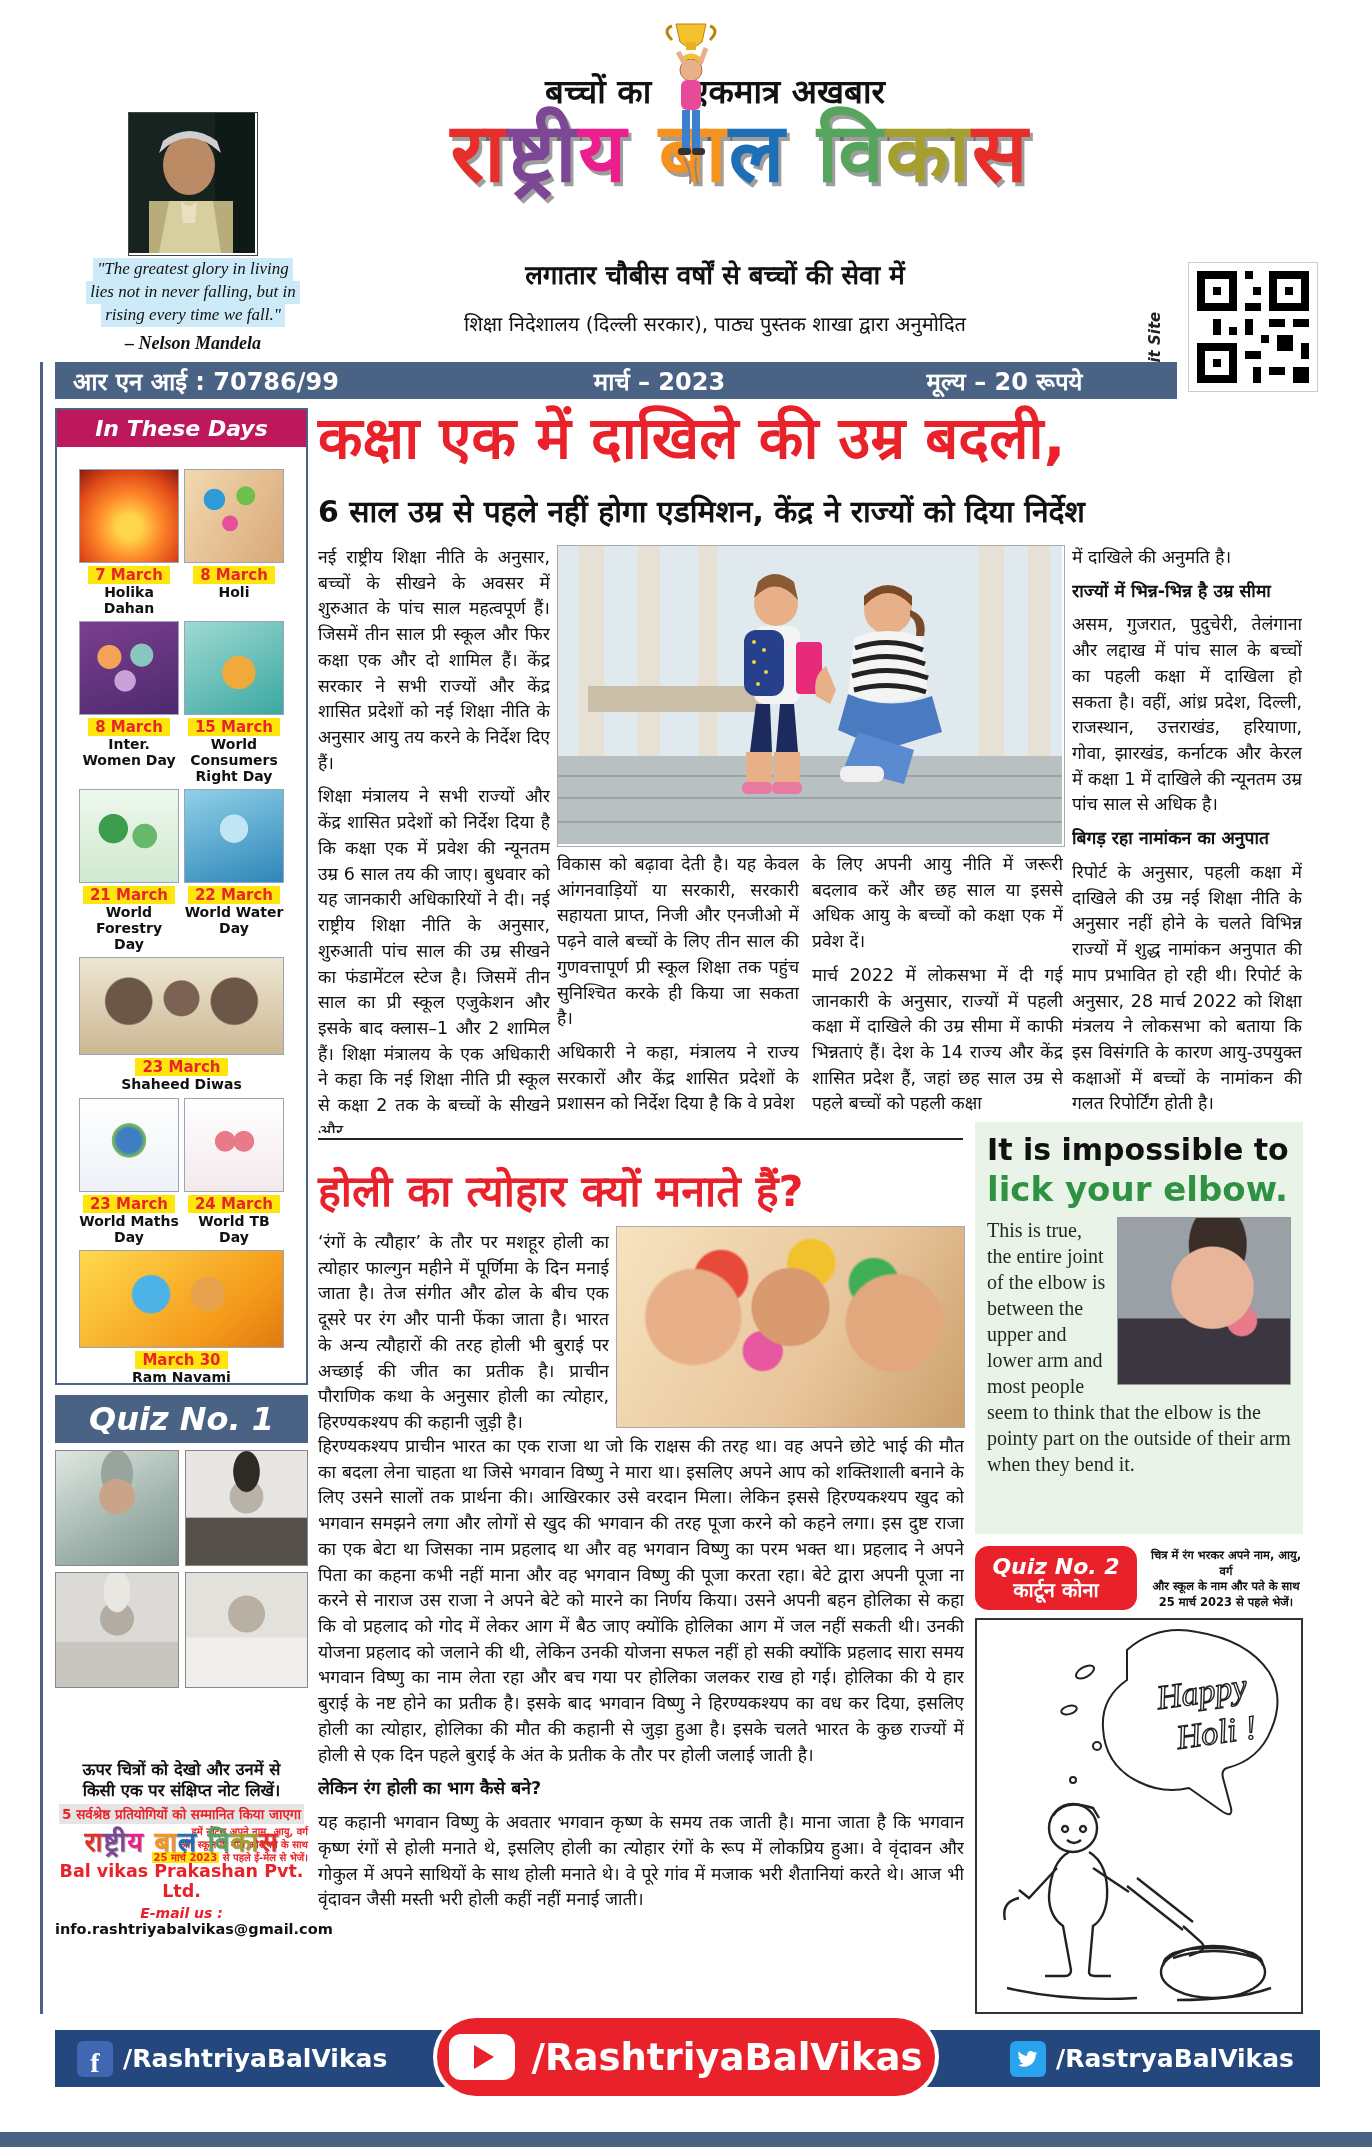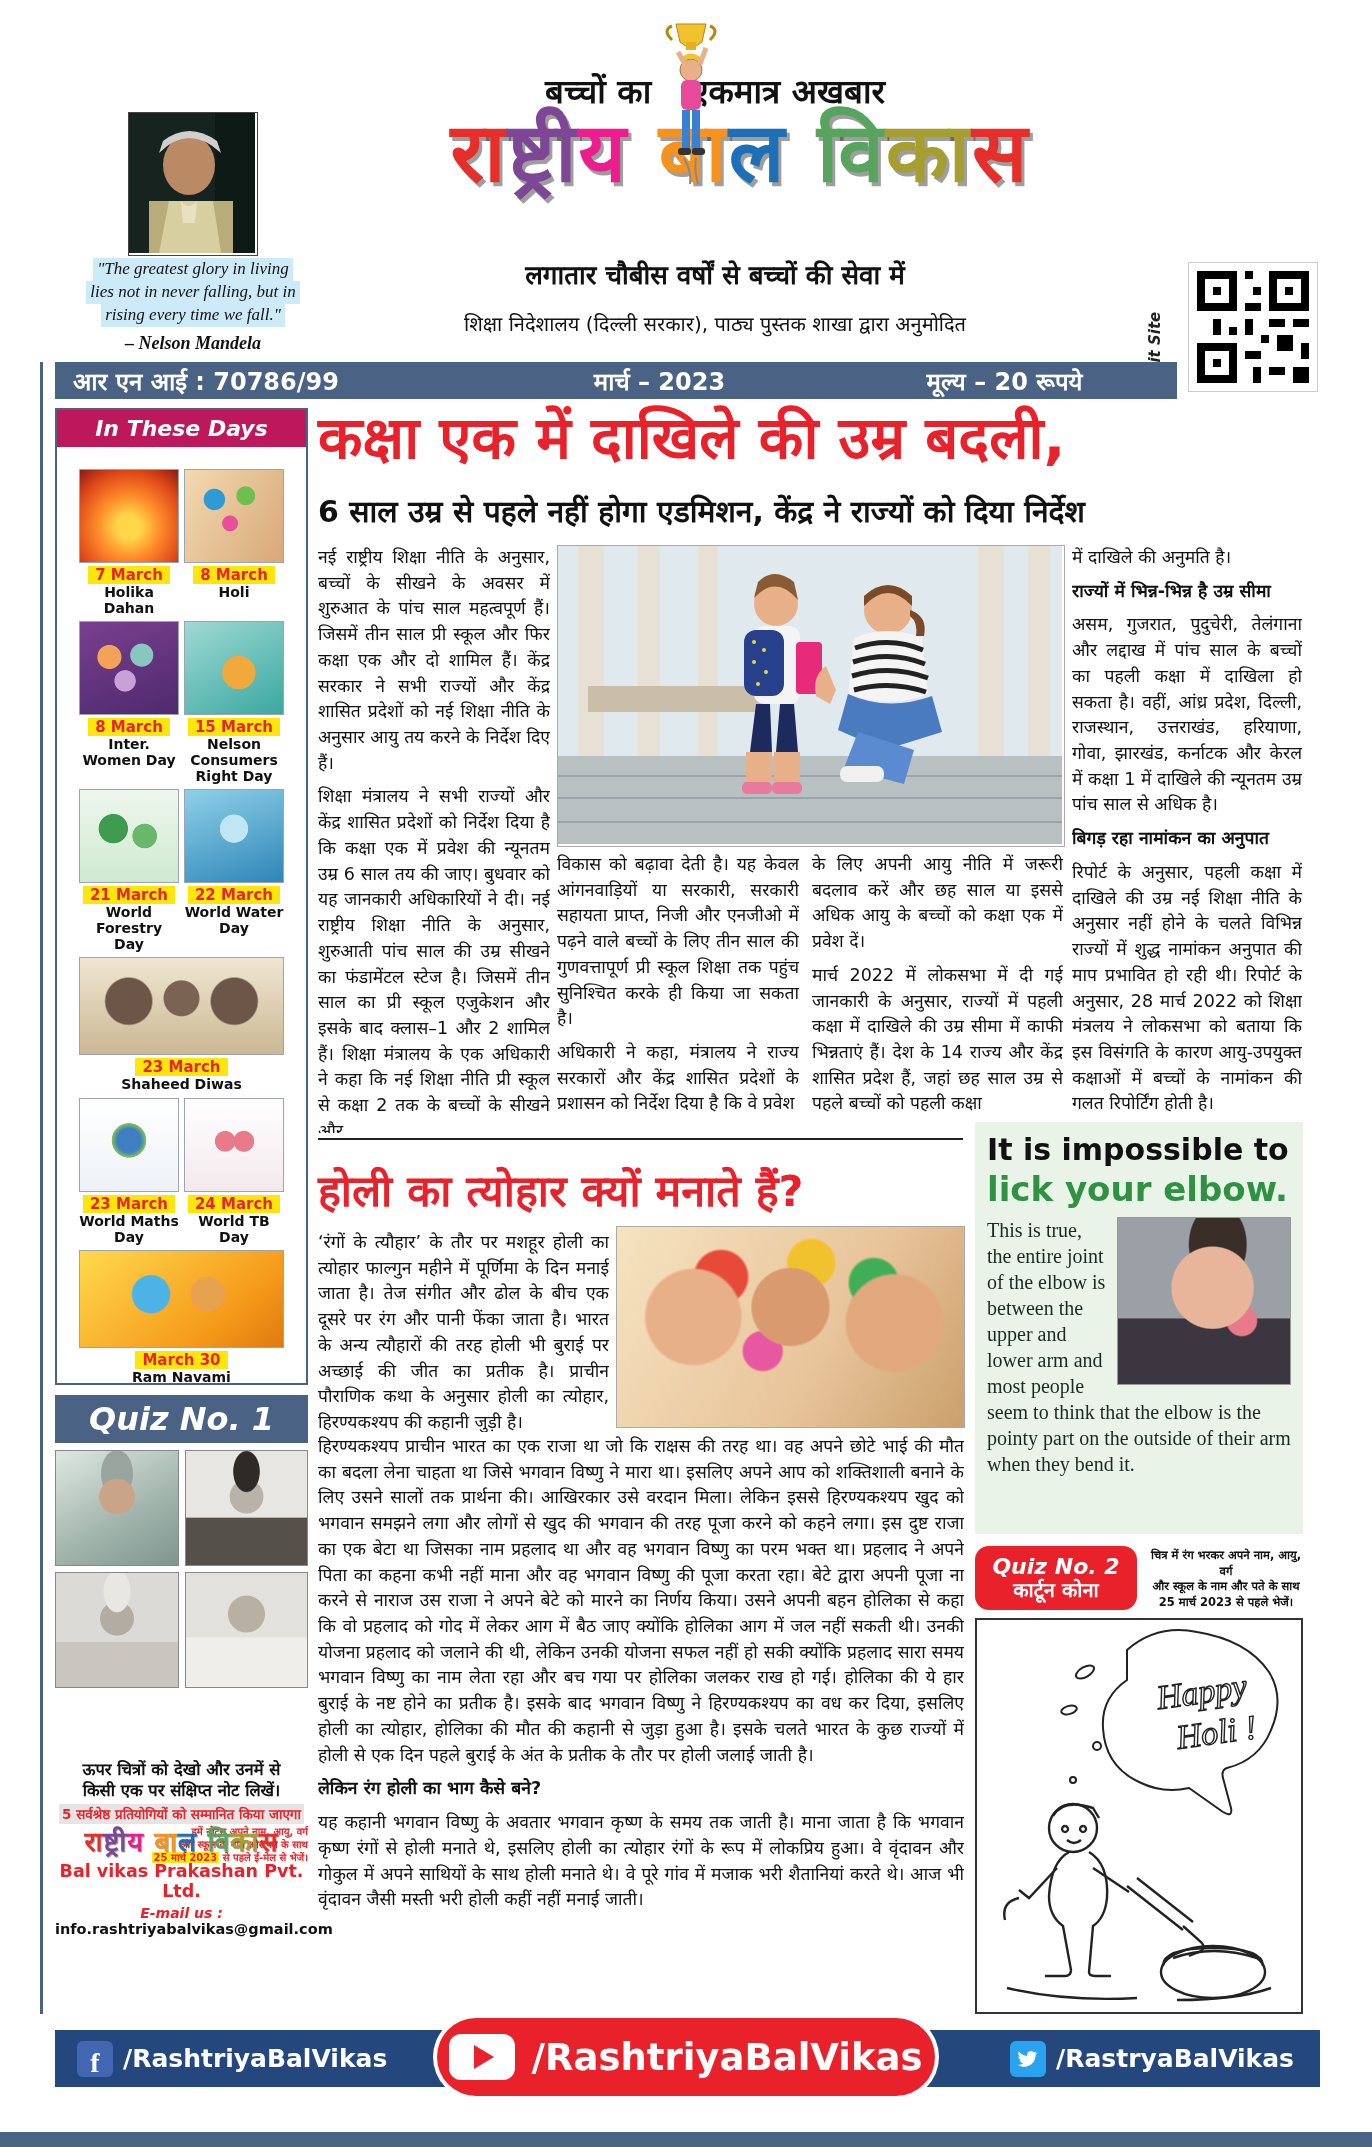--- a/index.html
+++ b/index.html
@@ -221,21 +221,21 @@
         <div class="event-name">Holi</div>
       </div>
       <div class="event-card">
         <div class="tile" data-tile="women"></div>
         <span class="event-date">8 March</span>
         <div class="event-name">Inter. Women Day</div>
       </div>
       <div class="event-card">
         <div class="tile" data-tile="consumer"></div>
         <span class="event-date">15 March</span>
-        <div class="event-name">Nelson Consumers Right Day</div>
+        <div class="event-name">World Consumers Right Day</div>
       </div>
       <div class="event-card">
         <div class="tile" data-tile="forest"></div>
         <span class="event-date">21 March</span>
         <div class="event-name">World Forestry Day</div>
       </div>
       <div class="event-card">
         <div class="tile" data-tile="water"></div>
         <span class="event-date">22 March</span>
         <div class="event-name">World Water Day</div>

